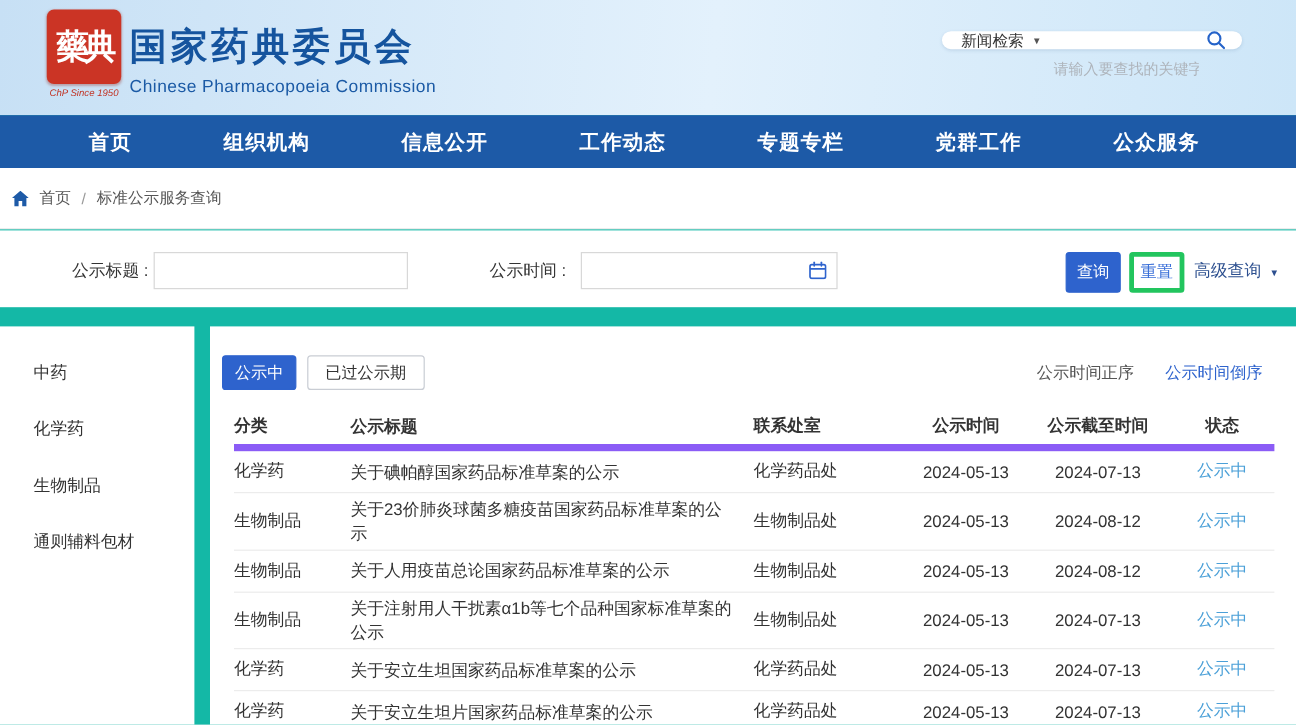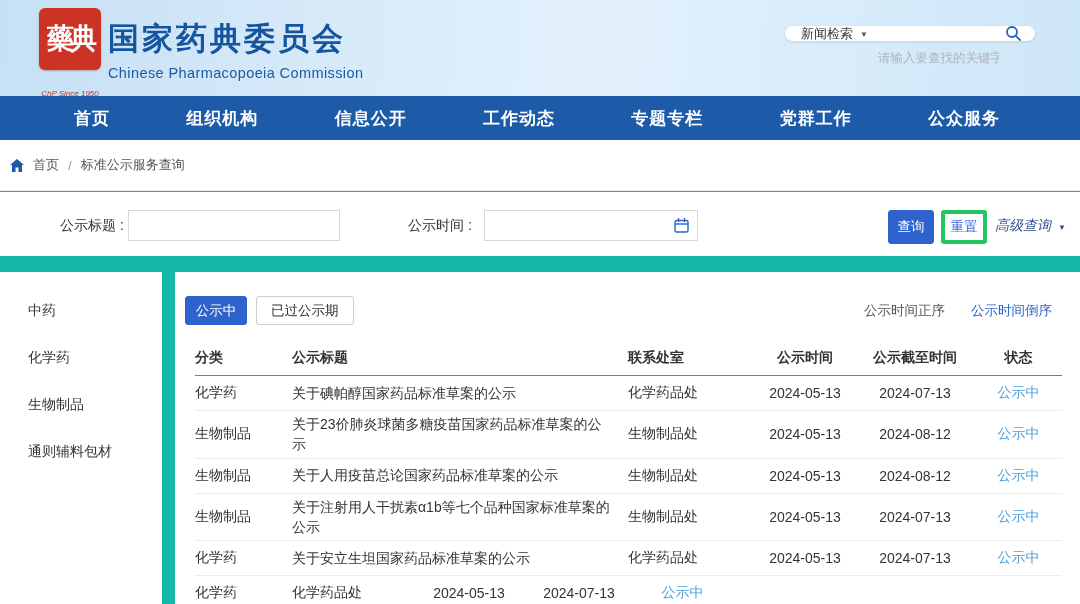--- a/index.html
+++ b/index.html
@@ -7,21 +7,21 @@
   .page { position:relative; width:1080px; height:604px; background:#14b8a6; overflow:hidden; }
 
   
   .site-header { position:absolute; top:0; left:0; width:1080px; height:96px;
     background:linear-gradient(95deg,#c7e0f5 0%,#e3f1fc 55%,#cde6f8 100%); }
   .logo-block { position:absolute; left:34px; top:8px; width:72px; text-align:center; }
   .seal { width:62px; height:62px; background:#cb3425; border-radius:6px; margin:0 auto;
     display:flex; align-items:center; justify-content:center; box-shadow:0 1px 2px rgba(150,40,30,.35); }
   .seal-chars { color:#fff; font-size:27px; font-weight:bold; letter-spacing:-4px;
     font-family:"Liberation Serif","DejaVu Serif",serif; transform:scaleY(1.05); }
-  .seal-caption { color:#c13324; font-size:8px; font-style:italic; margin-top:19px; white-space:nowrap; }
+  .seal-caption { color:#c13324; font-size:8px; font-style:italic; margin-top:3px; white-space:nowrap; }
   .title-block { position:absolute; left:108px; top:18px; }
   .site-title { color:#15549e; font-size:31px; font-weight:bold; letter-spacing:3px; }
   .site-subtitle { color:#1b5aa5; font-size:14.5px; margin-top:5px; letter-spacing:.4px; }
   .search-pill { position:absolute; right:45px; top:26px; width:250px; height:15px; background:#fff;
     border-radius:16px; display:flex; align-items:center; padding:0 13px 0 16px;
     box-shadow:0 1px 3px rgba(60,100,150,.18); }
   .search-category { font-size:13px; color:#333; cursor:pointer; white-space:nowrap; }
   .pill-caret { font-size:8px; color:#555; margin:1px 10px 0 7px; cursor:pointer; }
   .search-input { flex:1; min-width:0; border:none; outline:none; background:transparent;
     font-size:12.5px; color:#333; font-family:inherit;margin-top:48px; }
@@ -51,40 +51,40 @@
   .date-wrap { position:absolute; left:484px; top:18px; width:214px; height:31px; border:1px solid #d8d8d8;
     background:#fff; display:flex; align-items:center; }
   .date-input { flex:1; min-width:0; border:none; outline:none; font-size:13px; color:#333;
     padding:0 8px; background:transparent; font-family:inherit; }
   .cal-icon { display:flex; align-items:center; margin-right:8px; cursor:pointer; }
   .btn { position:absolute; top:18px; height:34px; border-radius:3px; font-size:13.5px;
     display:flex; align-items:center; justify-content:center; cursor:pointer; font-family:inherit; }
   .btn-query { left:888px; width:46px; background:#2e63cd; color:#fff; border:1px solid #2e63cd; }
   .btn-reset { left:941px; width:46px; background:#fff; color:#3a6fd8; border:4px solid #22c55e;font-family:Liberation Mono, monospace; }
   .advanced { position:absolute; left:995px; top:25px; font-size:14px; color:#2c4f8f;
-    cursor:pointer; display:flex; align-items:center;font-style:italic; }
+    cursor:pointer; display:flex; align-items:center; }
   .adv-caret { font-size:8px; margin-left:7px; margin-top:2px; color:#2c4f8f; }
 
   
   .sidebar { position:absolute; left:0; top:272px; width:162px; height:412px; background:#fff; padding-top:15px; }
   .sidebar-item { height:47px; line-height:47px; padding-left:28px; font-size:14px; color:#333; cursor:pointer; }
 
   .main-panel { position:absolute; left:175px; top:272px; width:905px; height:364px; background:#fff;
     padding:24px 18px 0 10px; }
   .tabs-row { display:flex; align-items:center; }
   .tab { height:29px; border-radius:3px; font-size:13.5px; display:flex; align-items:center;
     justify-content:center; cursor:pointer; }
   .tab.active { width:62px; background:#2e63cd; color:#fff; border:1px solid #2e63cd; }
   .tab.plain { padding:0 14px; background:#fff; color:#333; border:1px solid #c9cdd4; margin-left:9px; }
   .sort-links { margin-left:auto; margin-right:10px; display:flex; gap:26px; font-size:13.5px; }
   .sort-asc { color:#555; cursor:pointer; }
   .sort-desc { color:#2e63cd; cursor:pointer; }
 
   .table { margin-top:15px; margin-left:10px; width:867px; }
-  .thead { display:flex; align-items:center; height:36px; border-bottom:1px solid #8b5cf6;
+  .thead { display:flex; align-items:center; height:36px; border-bottom:6px solid #8b5cf6;
     font-weight:bold; font-size:14px; color:#333; }
   .trow { display:flex; align-items:center; min-height:35px; border-bottom:1px solid #ececec;
     font-size:14px; color:#333; padding:3px 0; }
   .c1 { width:97px; }
   .c2 { width:336px; padding-right:14px; line-height:1.45; }
   .c3 { width:127px; }
   .c4 { width:100px; text-align:center; }
   .c5 { width:120px; text-align:center; }
   .c6 { width:87px; text-align:center; }
   .status-link { color:#4ba0d8; cursor:pointer; }
@@ -230,20 +230,21 @@
         <div class="c1">化学药</div>
         <div class="c2 row-title">关于安立生坦国家药品标准草案的公示</div>
         <div class="c3">化学药品处</div>
         <div class="c4">2024-05-13</div>
         <div class="c5">2024-07-13</div>
         <div class="c6 status-link">公示中</div>
       </div>
 
       <div class="trow">
         <div class="c1">化学药</div>
+        <div class="c2 row-title">关于安立生坦片国家药品标准草案的公示</div>
         <div class="c3">化学药品处</div>
         <div class="c4">2024-05-13</div>
         <div class="c5">2024-07-13</div>
         <div class="c6 status-link">公示中</div>
       </div>
     </div>
   </section>
 
 </div>
 

